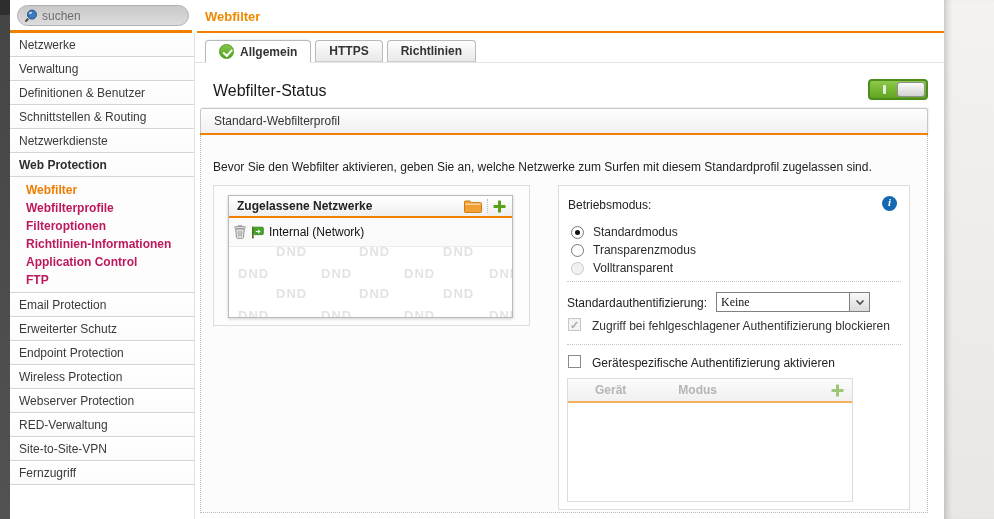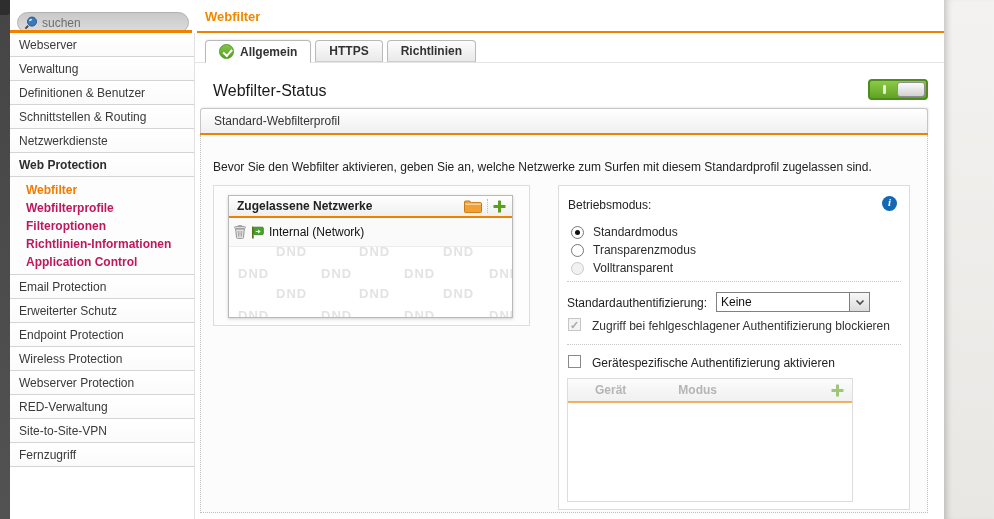--- a/index.html
+++ b/index.html
@@ -6,21 +6,21 @@
   html,body { width:994px; height:519px; }
   body { position:relative; font-family:"Liberation Sans", sans-serif; background:#fff; overflow:hidden; }
 
   
   .left-strip { position:absolute; left:0; top:0; width:10px; height:519px;
     background:linear-gradient(180deg,#454545,#525252); }
   .left-strip-cap { position:absolute; left:0; top:0; width:10px; height:15px;
     background:#2e2e2e; border-radius:0 0 3px 0; }
 
   
-  .search-pill { position:absolute; left:17px; top:12px; width:172px; height:21px;
+  .search-pill { position:absolute; left:17px; top:5px; width:172px; height:21px;
     background:linear-gradient(#c9c9c9,#dcdcdc); border:1px solid #b0b0b0;
     border-radius:11px; display:flex; align-items:center; padding-left:6px; }
   .search-pill input { border:none; background:transparent; outline:none;
     font:12px "Liberation Sans",sans-serif; color:#555; width:135px; margin-left:4px; }
   .search-pill input::placeholder { color:#6e6e6e; opacity:1; }
   .page-title { position:absolute; left:205px; top:9px; font-size:13px; font-weight:bold; color:#ef8a00; }
   .accent-line-side { position:absolute; left:10px; top:30px; width:182px; height:3px; background:#ee8200; }
   .accent-line-main { position:absabsolute; }
   .accent-line-main { position:absolute; left:197px; top:31px; width:747px; height:2px; background:#ee8200; }
 
@@ -95,21 +95,21 @@
   .info-icon::after { content:"i"; }
   .radio-row { position:absolute; left:12px; display:flex; align-items:center; gap:9px;
     font-size:12px; color:#2b2b2b; cursor:pointer; }
   .radio { width:13px; height:13px; border:1px solid #777; border-radius:50%; background:#fff; position:relative; }
   .radio.sel::after { content:""; position:absolute; left:3px; top:3px; width:5px; height:5px;
     border-radius:50%; background:#111; }
   .radio.dis { border-color:#c9c9c9; background:#f1f1f1; }
   .dotted { position:absolute; left:8px; right:8px; border-top:1px dotted #c8c8c8; }
   .auth-label { position:absolute; left:8px; top:110px; font-size:12px; color:#222; }
   .select { position:absolute; left:157px; top:106px; width:154px; height:20px;
-    border:1px solid #808080; background:#fff; display:flex; align-items:stretch; cursor:pointer; }
+    border:1px solid #808080; background:#fff; display:flex; align-items:stretch; cursor:pointer;font-family:Liberation Serif, serif; }
   .select-value { flex:1; padding-left:4px; font-size:12px; color:#111; line-height:18px; }
   .select-btn { width:20px; border-left:1px solid #808080;
     background:linear-gradient(#f8f8f8,#dcdcdc); display:flex; align-items:center; justify-content:center; }
   .checkbox { position:absolute; width:13px; height:13px; }
   .cb-disabled { left:9px; top:132px; border:1px solid #c6c6c6; background:#f3f3f3;
     color:#a9a9a9; font-size:11px; line-height:12px; text-align:center; font-weight:bold; }
   .cb-disabled::after { content:"\2713"; }
   .cb-empty { left:9px; top:169px; border:1px solid #8a8a8a; background:#fff; cursor:pointer; }
   .cb-label1 { position:absolute; left:33px; top:133px; font-size:12px; color:#333; }
   .cb-label2 { position:absolute; left:33px; top:170px; font-size:12px; color:#222; cursor:pointer; }
@@ -143,32 +143,33 @@
     <circle cx="8" cy="5.6" r="4.5" fill="#3a7abc" stroke="#27567f"></circle>
     <ellipse cx="6.5" cy="4" rx="1.7" ry="1" fill="#cfe3f5" transform="rotate(-30 6.5 4)"></ellipse>
   </svg>
   <input class="search" placeholder="suchen" style="">
 </div>
 <div class="page-title">Webfilter</div>
 <div class="accent-line-side"></div>
 <div class="accent-line-main"></div>
 
 <div class="sidebar">
-  <div class="side-item">Webserver</div>
+  <div class="side-item">Netzwerke</div>
   <div class="side-item">Verwaltung</div>
   <div class="side-item">Definitionen &amp; Benutzer</div>
   <div class="side-item">Schnittstellen &amp; Routing</div>
   <div class="side-item">Netzwerkdienste</div>
   <div class="side-item bold">Web Protection</div>
   <div class="side-sub">
     <div class="side-sub-item active">Webfilter</div>
     <div class="side-sub-item">Webfilterprofile</div>
     <div class="side-sub-item">Filteroptionen</div>
     <div class="side-sub-item">Richtlinien-Informationen</div>
     <div class="side-sub-item">Application Control</div>
+    <div class="side-sub-item">FTP</div>
   </div>
   <div class="side-item">Email Protection</div>
   <div class="side-item">Erweiterter Schutz</div>
   <div class="side-item">Endpoint Protection</div>
   <div class="side-item">Wireless Protection</div>
   <div class="side-item">Webserver Protection</div>
   <div class="side-item">RED-Verwaltung</div>
   <div class="side-item">Site-to-Site-VPN</div>
   <div class="side-item">Fernzugriff</div>
 </div>

